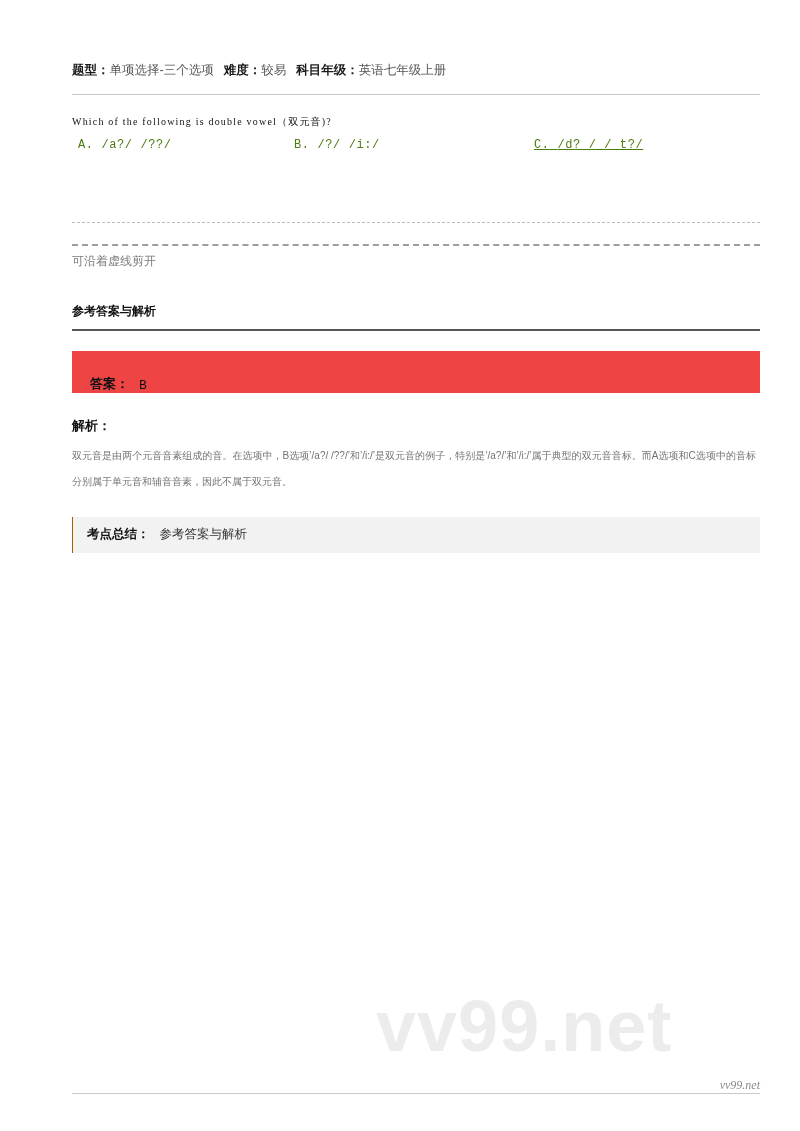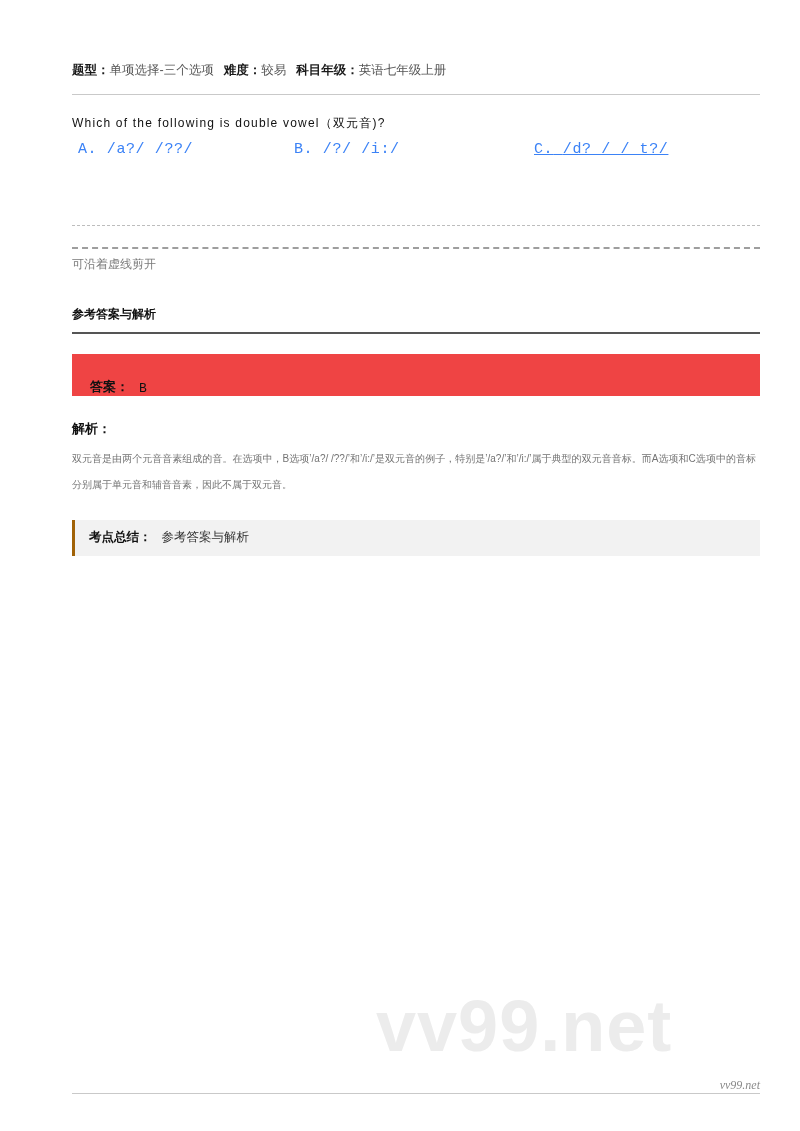--- a/index.html
+++ b/index.html
@@ -49,33 +49,33 @@
     width: 10px;
   }
   .meta-rule {
     margin-top: 14px;
     border-top: 1px solid #c9c9c9;
   }
 
   
   .question {
     margin-top: 20px;
-    font-family: Liberation Sans, sans-serif;
-    font-size: 12px;
+    font-family: Liberation Serif, serif;
+    font-size: 10px;
     letter-spacing: 1.2px;
     color: #111;
   }
   .options {
     margin-top: 9px;
     position: relative;
     height: 20px;
     font-family: "Liberation Mono", monospace;
-    font-size: 15px;
+    font-size: 12px;
     letter-spacing: 0.6px;
-    color: #3b82f6;
+    color: #4d7c0f;
   }
   .opt {
     position: absolute;
     top: 0;
     white-space: pre;
   }
   .opt-a { left: 6px; }
   .opt-b { left: 222px; }
   .opt-c { left: 462px; text-decoration: underline; }
 
@@ -143,21 +143,21 @@
     font-size: 10px;
     line-height: 26px;
     color: #737373;
     text-align: justify;
     width: 684px;
   }
 
   .keypoint-box {
     margin-top: 22px;
     background: #f2f2f2;
-    border-left: 3px solid #a16207;
+    border-left: 1px solid #a16207;
     height: 36px;
     display: flex;
     align-items: center;
     padding-left: 14px;
     box-sizing: border-box;
   }
   .keypoint-label {
     font-size: 12.5px;
     font-weight: bold;
     color: #111;

